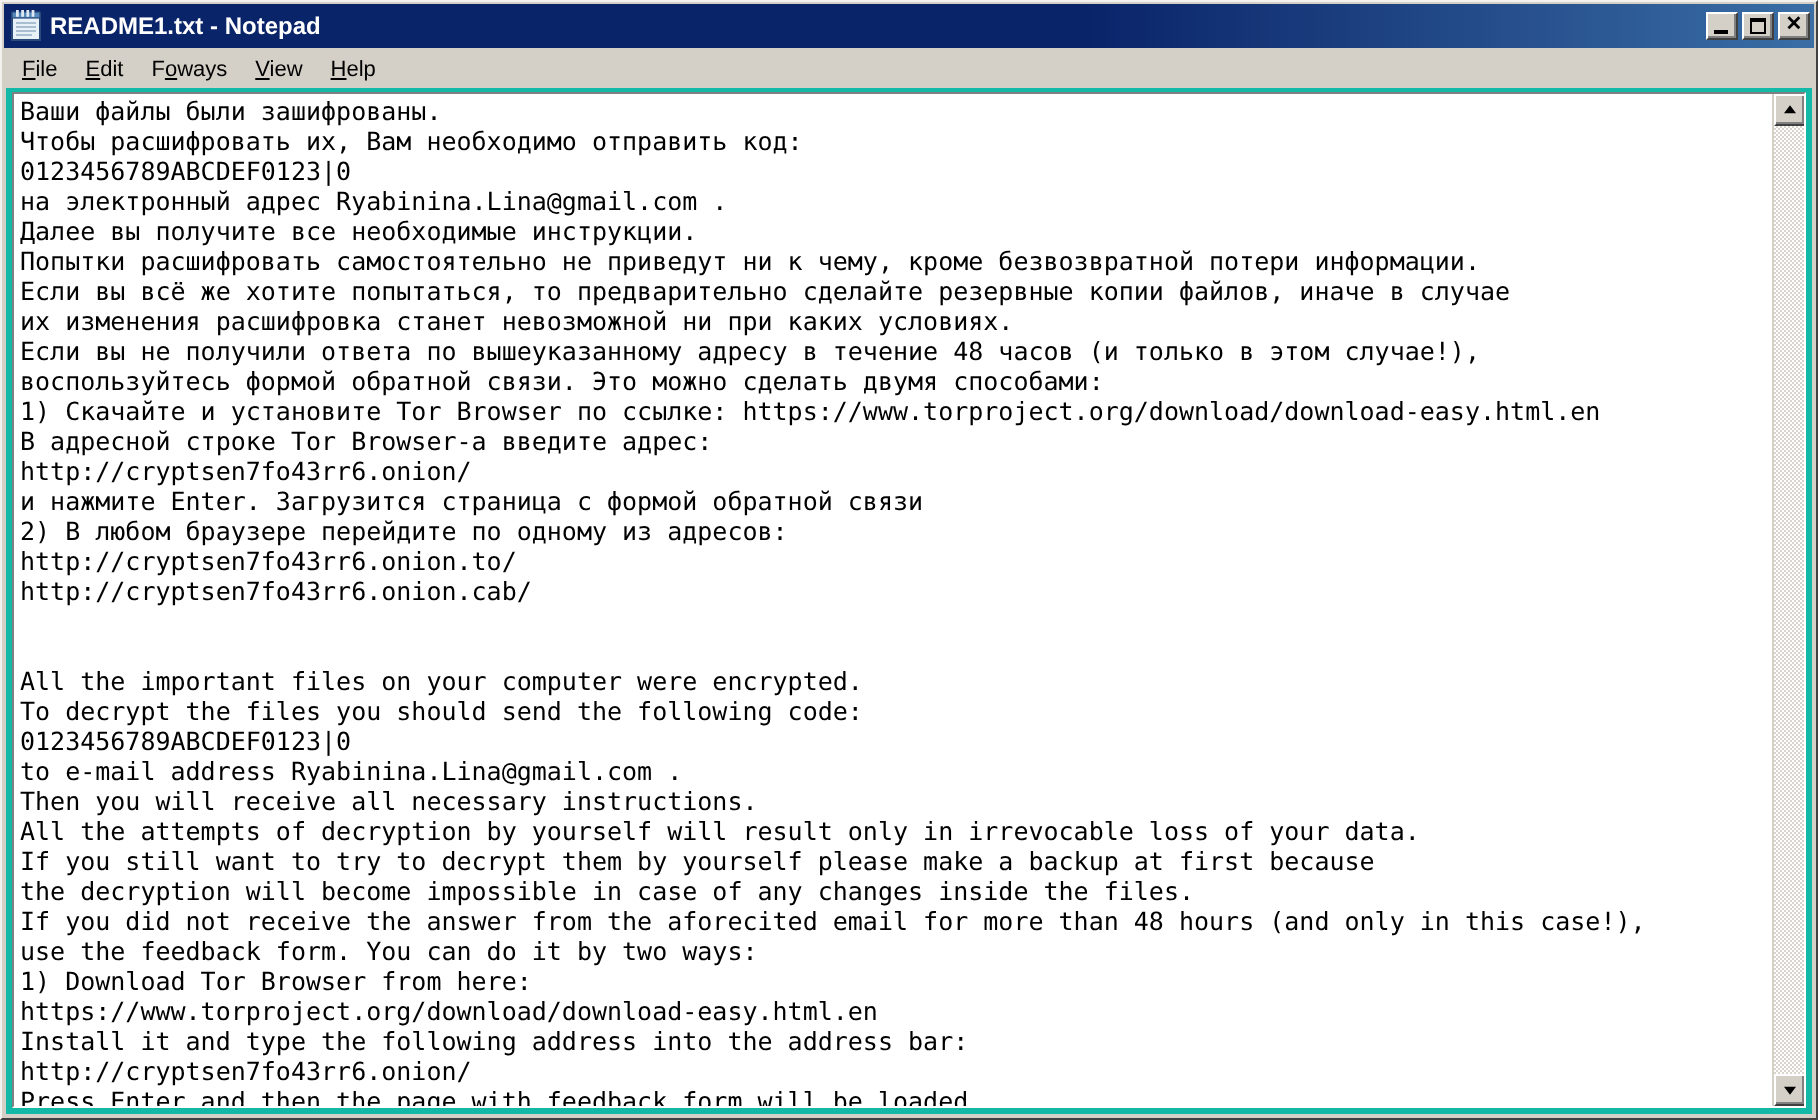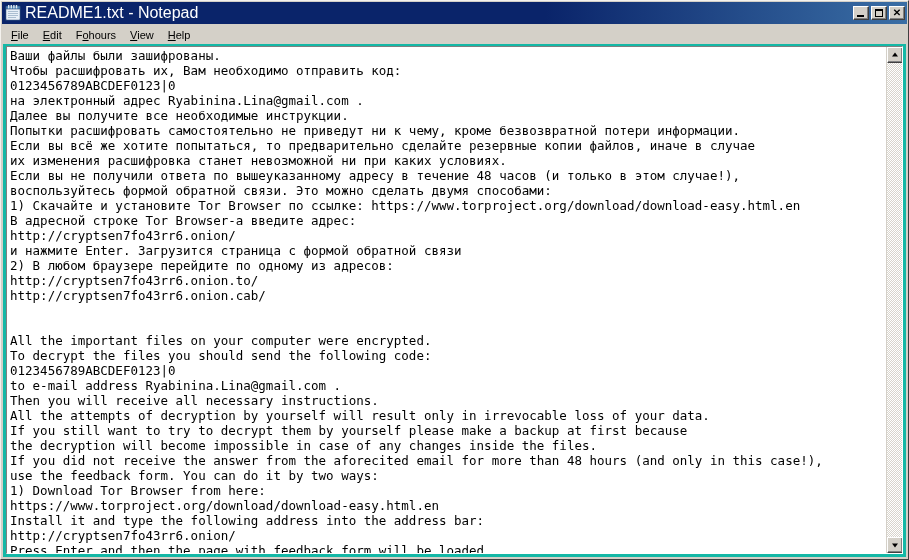--- a/index.html
+++ b/index.html
@@ -44,22 +44,22 @@
   }
   #app-icon {
     width: 16px;
     height: 16px;
     position: relative;
     flex: 0 0 auto;
     margin-right: 4px;
   }
   .title-text {
     color: #ffffff;
-    font-size: 16px;
-    font-weight: normal;
+    font-size: 12px;
+    font-weight: bold;
     font-family: "Liberation Sans", sans-serif;
     white-space: nowrap;
     letter-spacing: 0px;
     flex: 1 1 auto;
     overflow: hidden;
   }
   .caption-buttons {
     display: flex;
     gap: 2px;
     flex: 0 0 auto;
@@ -254,21 +254,21 @@
       </span>
       <span class="cap-btn">
         <span class="glyph-close">✕</span>
       </span>
     </span>
   </div>
 
   <div id="menu-bar">
     <span class="menu-item"><u>F</u><span>ile</span></span>
     <span class="menu-item"><u>E</u><span>dit</span></span>
-    <span class="menu-item"><span>F</span><u>o</u><span>hours</span></span>
+    <span class="menu-item"><span>F</span><u>o</u><span>ways</span></span>
     <span class="menu-item"><u>V</u><span>iew</span></span>
     <span class="menu-item"><u>H</u><span>elp</span></span>
   </div>
 
   <div id="client-area">
     <div id="text-frame">
       <div id="text-area">
         <pre id="note-text">Ваши файлы были зашифрованы.
 Чтобы расшифровать их, Вам необходимо отправить код:
 0123456789ABCDEF0123|0

